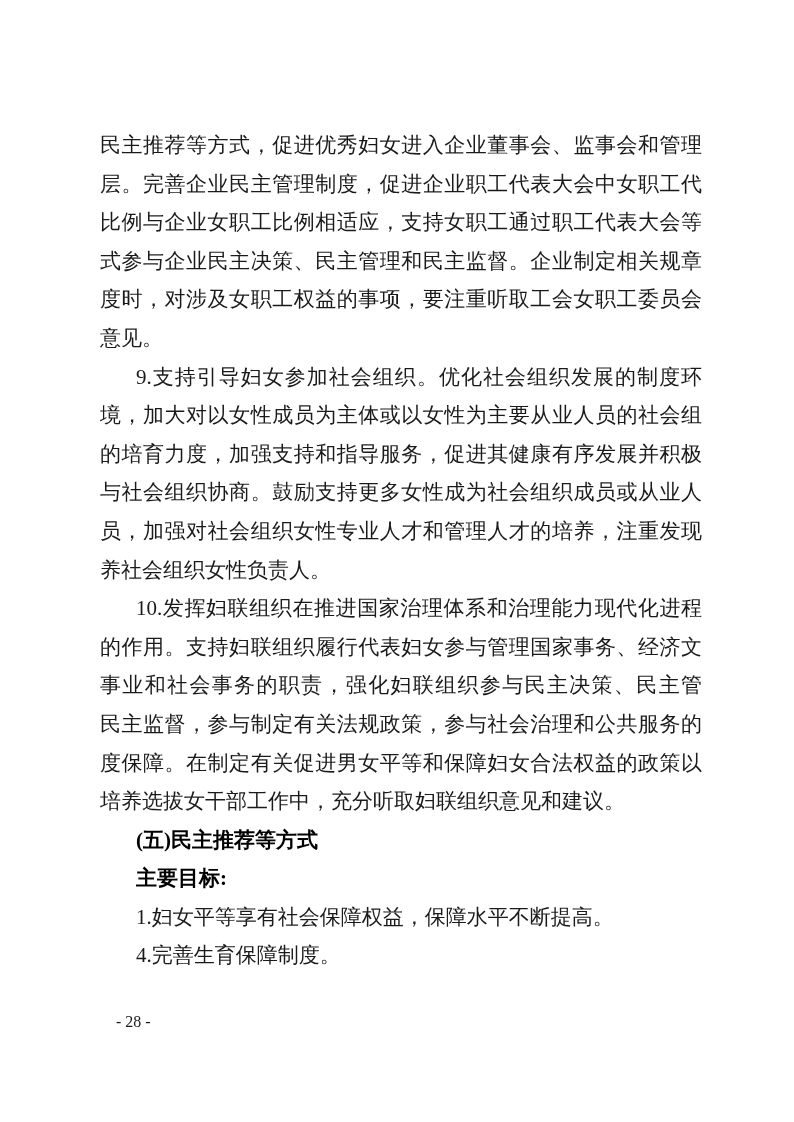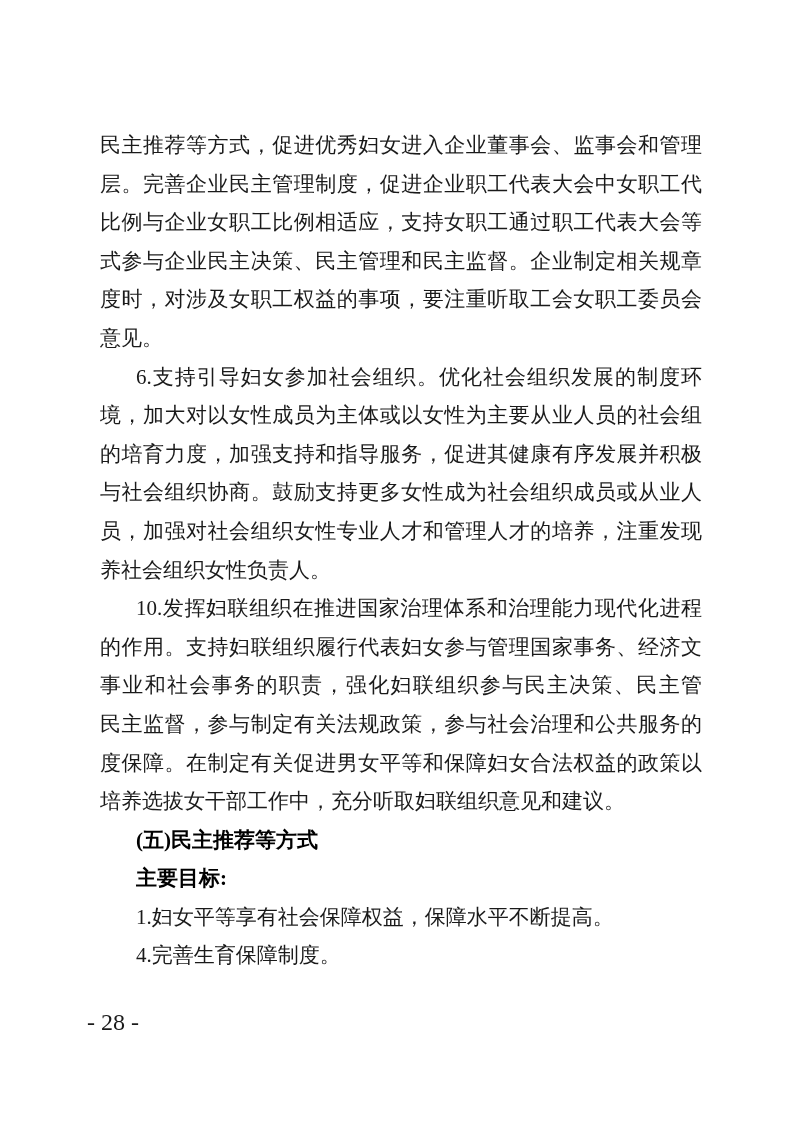--- a/index.html
+++ b/index.html
@@ -38,40 +38,40 @@
   }
   .line.ind {
     padding-left: 36px;
   }
   .line.b {
     font-weight: bold;
     color: #000000;
   }
   .page-footer {
     position: absolute;
-    left: 87px;
+    left: 116px;
     top: 1008px;
-    font-size: 24px;
+    font-size: 16px;
     line-height: 28px;
     color: #1a1a1a;
     text-align: center;
   }
 </style>
 </head>
 <body>
 
 <div class="page">
   <div class="doc-content">
     <div class="line">民主推荐等方式，促进优秀妇女进入企业董事会、监事会和管理</div>
     <div class="line">层。完善企业民主管理制度，促进企业职工代表大会中女职工代表</div>
     <div class="line">比例与企业女职工比例相适应，支持女职工通过职工代表大会等形</div>
     <div class="line">式参与企业民主决策、民主管理和民主监督。企业制定相关规章制</div>
     <div class="line">度时，对涉及女职工权益的事项，要注重听取工会女职工委员会的</div>
     <div class="line end">意见。</div>
-    <div class="line ind">6.支持引导妇女参加社会组织。优化社会组织发展的制度环</div>
+    <div class="line ind">9.支持引导妇女参加社会组织。优化社会组织发展的制度环</div>
     <div class="line">境，加大对以女性成员为主体或以女性为主要从业人员的社会组织</div>
     <div class="line">的培育力度，加强支持和指导服务，促进其健康有序发展并积极参</div>
     <div class="line">与社会组织协商。鼓励支持更多女性成为社会组织成员或从业人</div>
     <div class="line">员，加强对社会组织女性专业人才和管理人才的培养，注重发现培</div>
     <div class="line end">养社会组织女性负责人。</div>
     <div class="line ind">10.发挥妇联组织在推进国家治理体系和治理能力现代化进程中</div>
     <div class="line">的作用。支持妇联组织履行代表妇女参与管理国家事务、经济文化</div>
     <div class="line">事业和社会事务的职责，强化妇联组织参与民主决策、民主管理、</div>
     <div class="line">民主监督，参与制定有关法规政策，参与社会治理和公共服务的制</div>
     <div class="line">度保障。在制定有关促进男女平等和保障妇女合法权益的政策以及</div>

